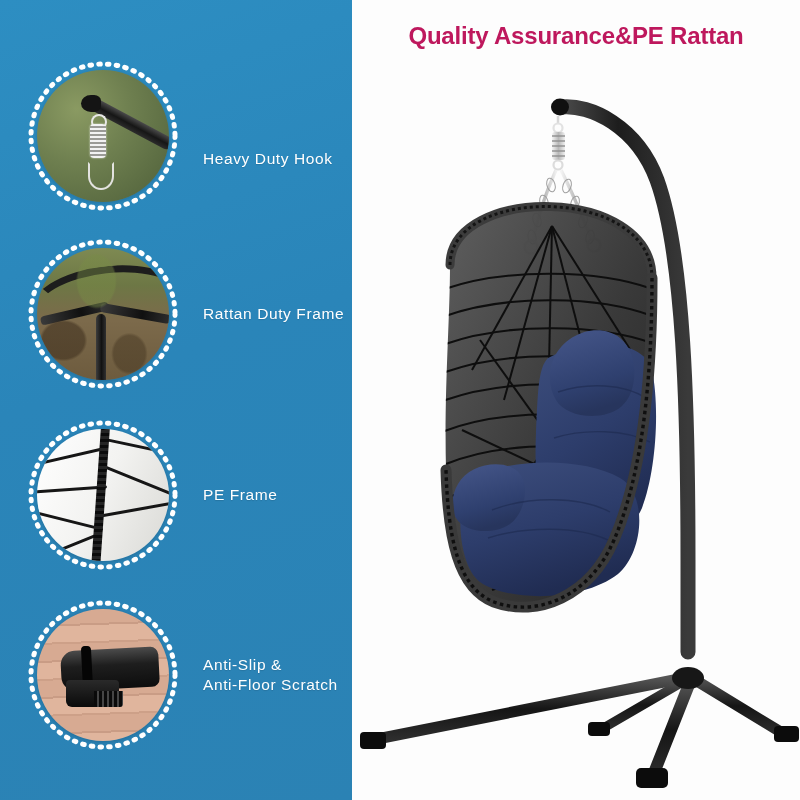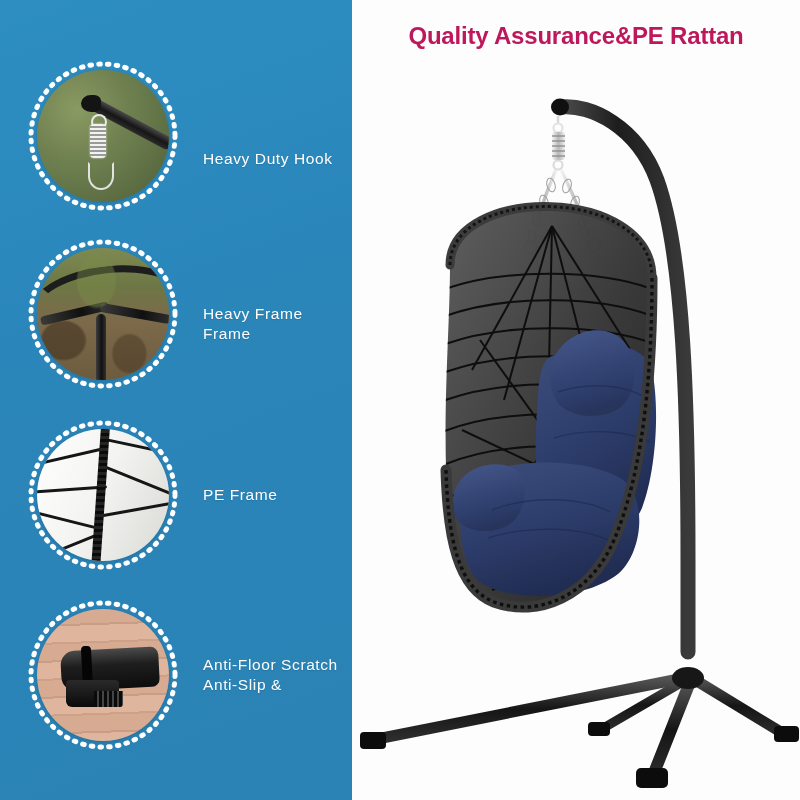--- a/index.html
+++ b/index.html
@@ -308,21 +308,21 @@
         </svg>
         <div class="photo-circle">
           <div class="photo-inner ph-dirt">
             <div class="rim-arc"></div>
             <div class="leg leg-l"></div>
             <div class="leg leg-r"></div>
             <div class="leg leg-c"></div>
           </div>
         </div>
       </div>
-      <div class="feature-label" style="top:68px;">Heavy Frame Frame</div>
+      <div class="feature-label" style="top:68px;">Rattan Duty Frame</div>
     </div>
 
     <div class="feature-row" style="top:417px;">
       <div class="circle-wrap">
         <svg class="dot-ring" viewBox="0 0 156 156">
           <circle cx="78" cy="78" r="72" fill="none" stroke="#ffffff" stroke-width="5" stroke-linecap="round" stroke-dasharray="1.6 7.2"></circle>
         </svg>
         <div class="photo-circle">
           <div class="photo-inner ph-light">
             <div class="strand s1"></div>
@@ -347,22 +347,22 @@
         <div class="photo-circle">
           <div class="photo-inner ph-wood">
             <div class="foot-tube"></div>
             <div class="foot-ring"></div>
             <div class="foot-pad"></div>
             <div class="foot-teeth"></div>
           </div>
         </div>
       </div>
       <div class="feature-label" style="top:58px;">
+        <div>Anti-Slip &amp;</div>
         <div>Anti-Floor Scratch</div>
-        <div>Anti-Slip &amp;</div>
       </div>
     </div>
 
   </div>
 
   <div id="right-panel">
 
     <div id="headline">Quality Assurance&amp;PE Rattan</div>
 
     <svg id="product-svg" viewBox="0 0 448 760">

